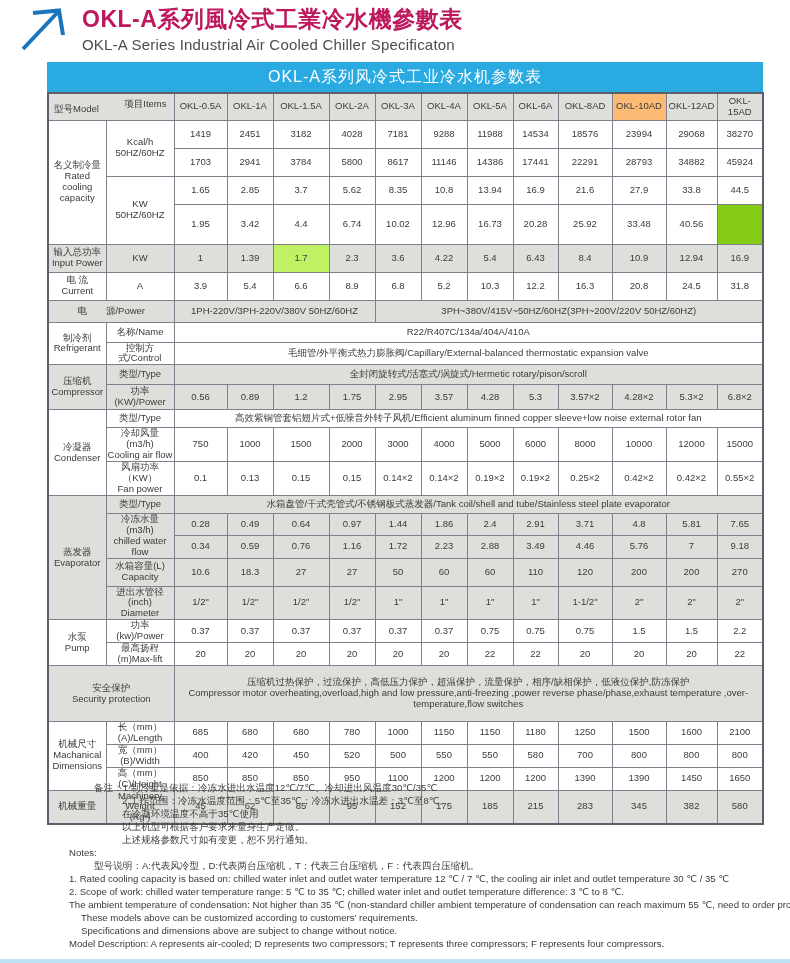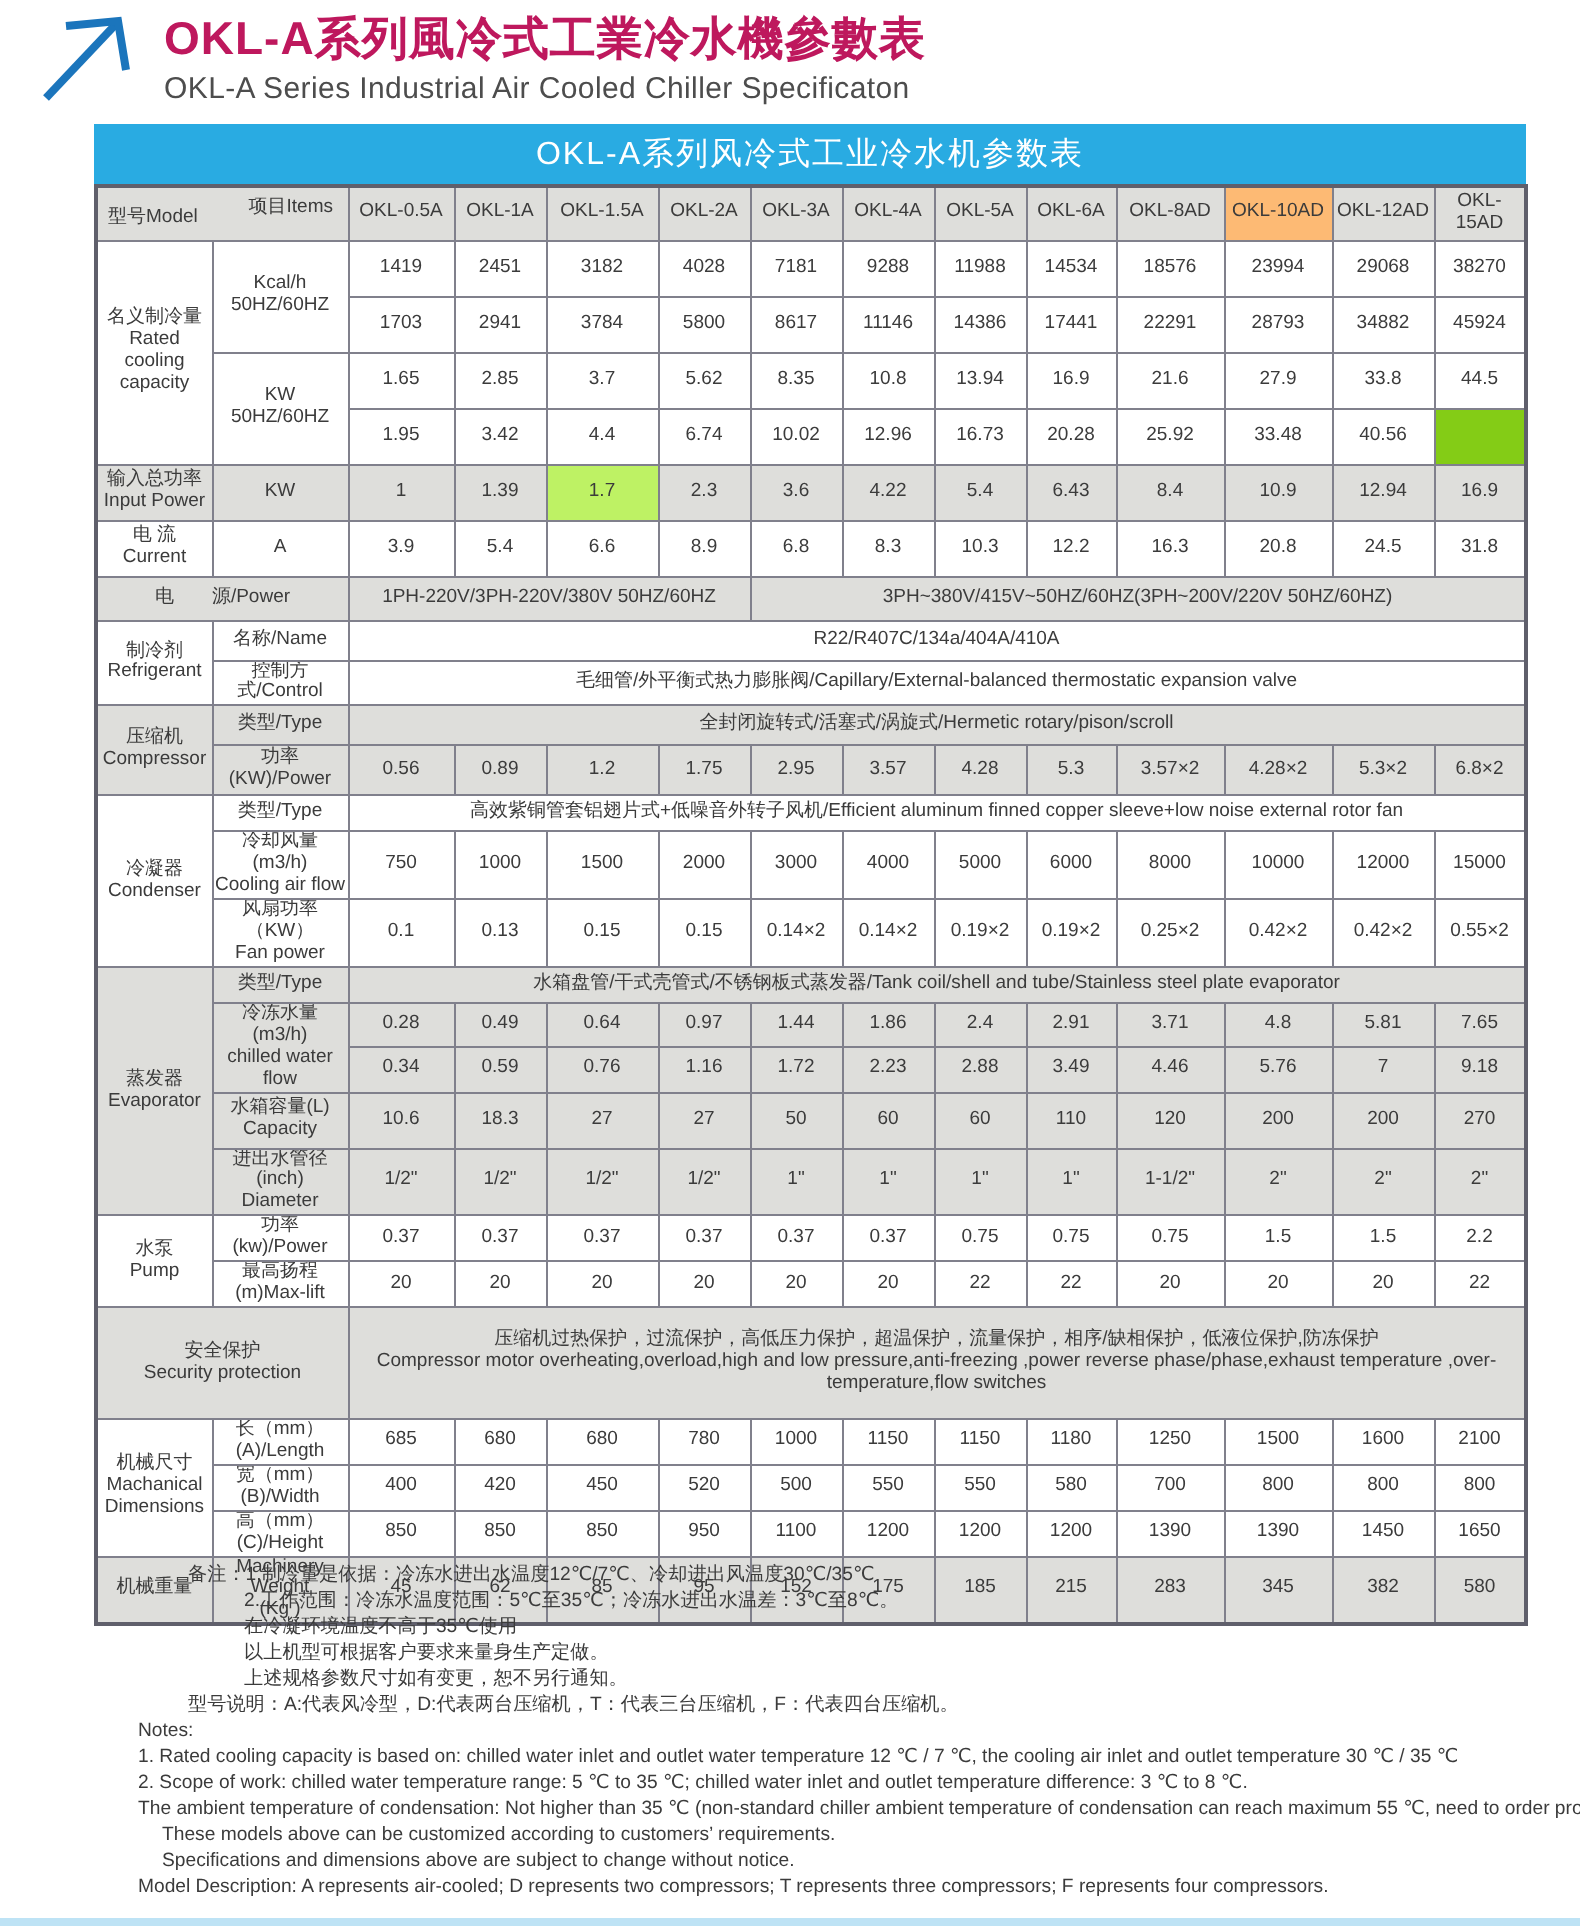--- a/index.html
+++ b/index.html
@@ -141,21 +141,21 @@
         <td class="data" style="background: rgb(255, 255, 255);">5.62</td>
         <td class="data" style="background: rgb(255, 255, 255);">8.35</td>
         <td class="data" style="background: rgb(255, 255, 255);">10.8</td>
         <td class="data" style="background: rgb(255, 255, 255);">13.94</td>
         <td class="data" style="background: rgb(255, 255, 255);">16.9</td>
         <td class="data" style="background: rgb(255, 255, 255);">21.6</td>
         <td class="data" style="background: rgb(255, 255, 255);">27.9</td>
         <td class="data" style="background: rgb(255, 255, 255);">33.8</td>
         <td class="data" style="background: rgb(255, 255, 255);">44.5</td>
       </tr>
-      <tr style="height: 28px;">
+      <tr style="height: 40px;">
         <td class="data" style="background: rgb(255, 255, 255);">1.95</td>
         <td class="data" style="background: rgb(255, 255, 255);">3.42</td>
         <td class="data" style="background: rgb(255, 255, 255);">4.4</td>
         <td class="data" style="background: rgb(255, 255, 255);">6.74</td>
         <td class="data" style="background: rgb(255, 255, 255);">10.02</td>
         <td class="data" style="background: rgb(255, 255, 255);">12.96</td>
         <td class="data" style="background: rgb(255, 255, 255);">16.73</td>
         <td class="data" style="background: rgb(255, 255, 255);">20.28</td>
         <td class="data" style="background: rgb(255, 255, 255);">25.92</td>
         <td class="data" style="background: rgb(255, 255, 255);">33.48</td>
@@ -181,21 +181,21 @@
       </tr>
       <tr style="height: 28px;">
         <td class="lbl" style="background: rgb(255, 255, 255);">电 流
 Current</td>
         <td class="lbl" style="background: rgb(255, 255, 255);">A</td>
         <td class="data" style="background: rgb(255, 255, 255);">3.9</td>
         <td class="data" style="background: rgb(255, 255, 255);">5.4</td>
         <td class="data" style="background: rgb(255, 255, 255);">6.6</td>
         <td class="data" style="background: rgb(255, 255, 255);">8.9</td>
         <td class="data" style="background: rgb(255, 255, 255);">6.8</td>
-        <td class="data" style="background: rgb(255, 255, 255);">8.3</td>
+        <td class="data" style="background: rgb(255, 255, 255);">5.2</td>
         <td class="data" style="background: rgb(255, 255, 255);">10.3</td>
         <td class="data" style="background: rgb(255, 255, 255);">12.2</td>
         <td class="data" style="background: rgb(255, 255, 255);">16.3</td>
         <td class="data" style="background: rgb(255, 255, 255);">20.8</td>
         <td class="data" style="background: rgb(255, 255, 255);">24.5</td>
         <td class="data" style="background: rgb(255, 255, 255);">31.8</td>
       </tr>
       <tr style="height: 22px;">
         <td colspan="2" class="lbl" style="background: rgb(222, 222, 219);">电　　源/Power</td>
         <td colspan="4" class="txt" style="background: rgb(222, 222, 219);">1PH-220V/3PH-220V/380V 50HZ/60HZ</td>
@@ -442,22 +442,22 @@
       </tr>
     </tbody>
 </table>
 
 <div class="notes">
     <div class="note-line" style="padding-left: 25px;">备注：1.制冷量是依据：冷冻水进出水温度12℃/7℃、冷却进出风温度30℃/35℃</div>
     <div class="note-line" style="padding-left: 53px;">2.工作范围：冷冻水温度范围：5℃至35℃；冷冻水进出水温差：3℃至8℃。</div>
     <div class="note-line" style="padding-left: 53px;">在冷凝环境温度不高于35℃使用</div>
     <div class="note-line" style="padding-left: 53px;">以上机型可根据客户要求来量身生产定做。</div>
     <div class="note-line" style="padding-left: 53px;">上述规格参数尺寸如有变更，恕不另行通知。</div>
+    <div class="note-line" style="padding-left: 0px;">Notes:</div>
     <div class="note-line" style="padding-left: 25px;">型号说明：A:代表风冷型，D:代表两台压缩机，T：代表三台压缩机，F：代表四台压缩机。</div>
-    <div class="note-line" style="padding-left: 0px;">Notes:</div>
     <div class="note-line" style="padding-left: 0px;">1. Rated cooling capacity is based on: chilled water inlet and outlet water temperature 12 ℃ / 7 ℃, the cooling air inlet and outlet temperature 30 ℃ / 35 ℃</div>
     <div class="note-line" style="padding-left: 0px;">2. Scope of work: chilled water temperature range: 5 ℃ to 35 ℃; chilled water inlet and outlet temperature difference: 3 ℃ to 8 ℃.</div>
     <div class="note-line" style="padding-left: 0px;">The ambient temperature of condensation: Not higher than 35 ℃ (non-standard chiller ambient temperature of condensation can reach maximum 55 ℃, need to order production).</div>
     <div class="note-line" style="padding-left: 12px;">These models above can be customized according to customers’   requirements.</div>
     <div class="note-line" style="padding-left: 12px;">Specifications and dimensions above are subject to change without notice.</div>
     <div class="note-line" style="padding-left: 0px;">Model Description: A represents air-cooled; D represents two compressors; T represents three compressors; F represents four compressors.</div>
   </div>
 
 <div class="footer-strip"></div>
 

